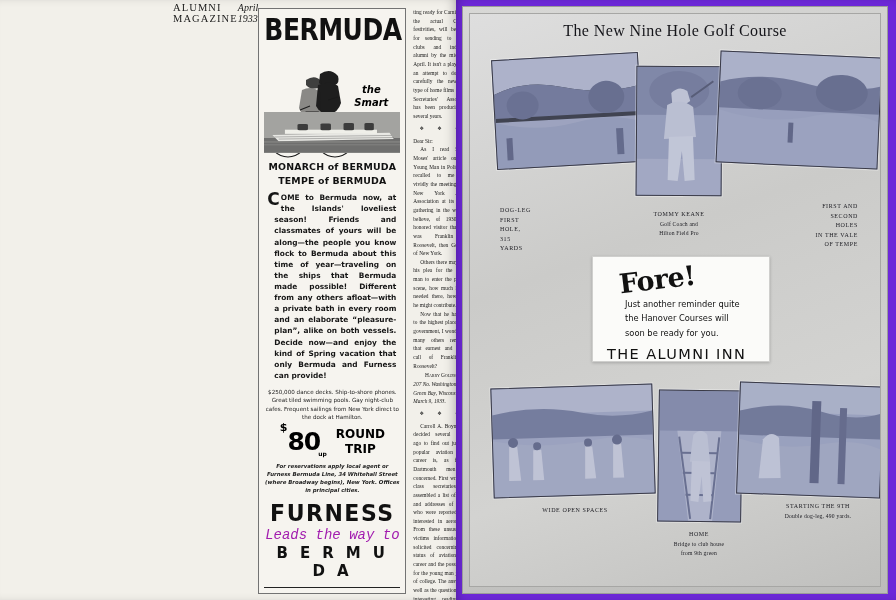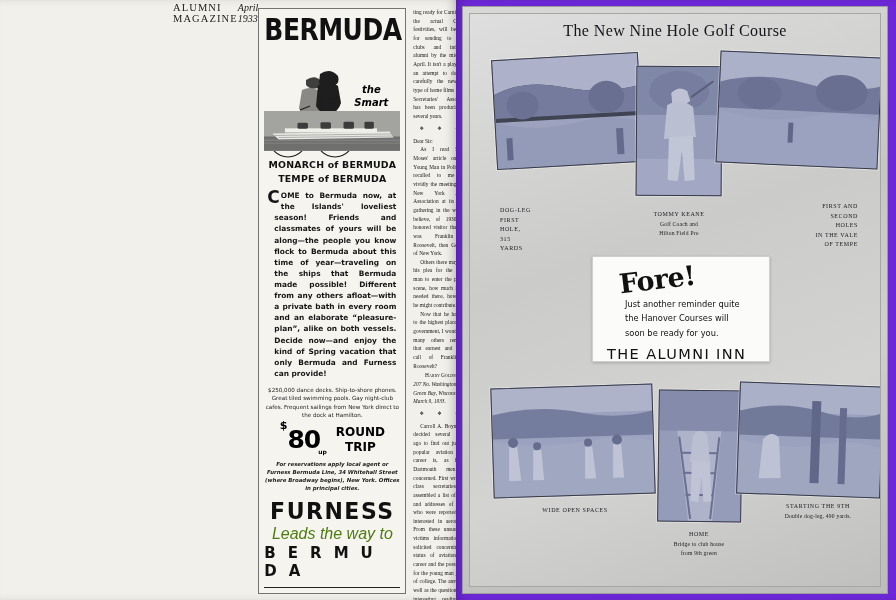--- a/index.html
+++ b/index.html
@@ -107,26 +107,26 @@
   .ad-reserve{
     font-size:5.4px;font-style:italic;font-weight:bold;line-height:1.5;
     text-align:center;margin-top:5px;font-family:"DejaVu Sans",sans-serif;color:#222;
   }
   .furness{
     font-family:"DejaVu Sans",sans-serif;font-weight:bold;font-size:22px;
     letter-spacing:1.5px;text-align:center;margin-top:7px;color:#111;
     transform:scaleY(1.05);
   }
   .leads{
-    font-family:Liberation Sans, sans-serif;font-style:italic;font-size:16px;
-    text-align:center;margin-top:1px;color:#4d7c0f;
+    font-family:Liberation Mono, monospace;font-style:italic;font-size:14px;
+    text-align:center;margin-top:1px;color:#a21caf;
   }
   .bermuda-foot{
     font-family:"DejaVu Sans",sans-serif;font-weight:bold;font-size:15px;
-    letter-spacing:3.4px;text-align:left;margin-top:1px;color:#111;
+    letter-spacing:3.4px;text-align:center;margin-top:1px;color:#111;
   }
   .rule-bottom{border-top:1.5px solid #222;margin-top:7px;}
 
   
   .text-cols{flex:1;display:flex;gap:9px;min-width:0;}
   .tcol{
     flex:1;font-size:5.35px;line-height:1.62;text-align:justify;color:#141414;
     font-family:"Liberation Serif",serif;
     -webkit-hyphens:auto;hyphens:auto;
   }

